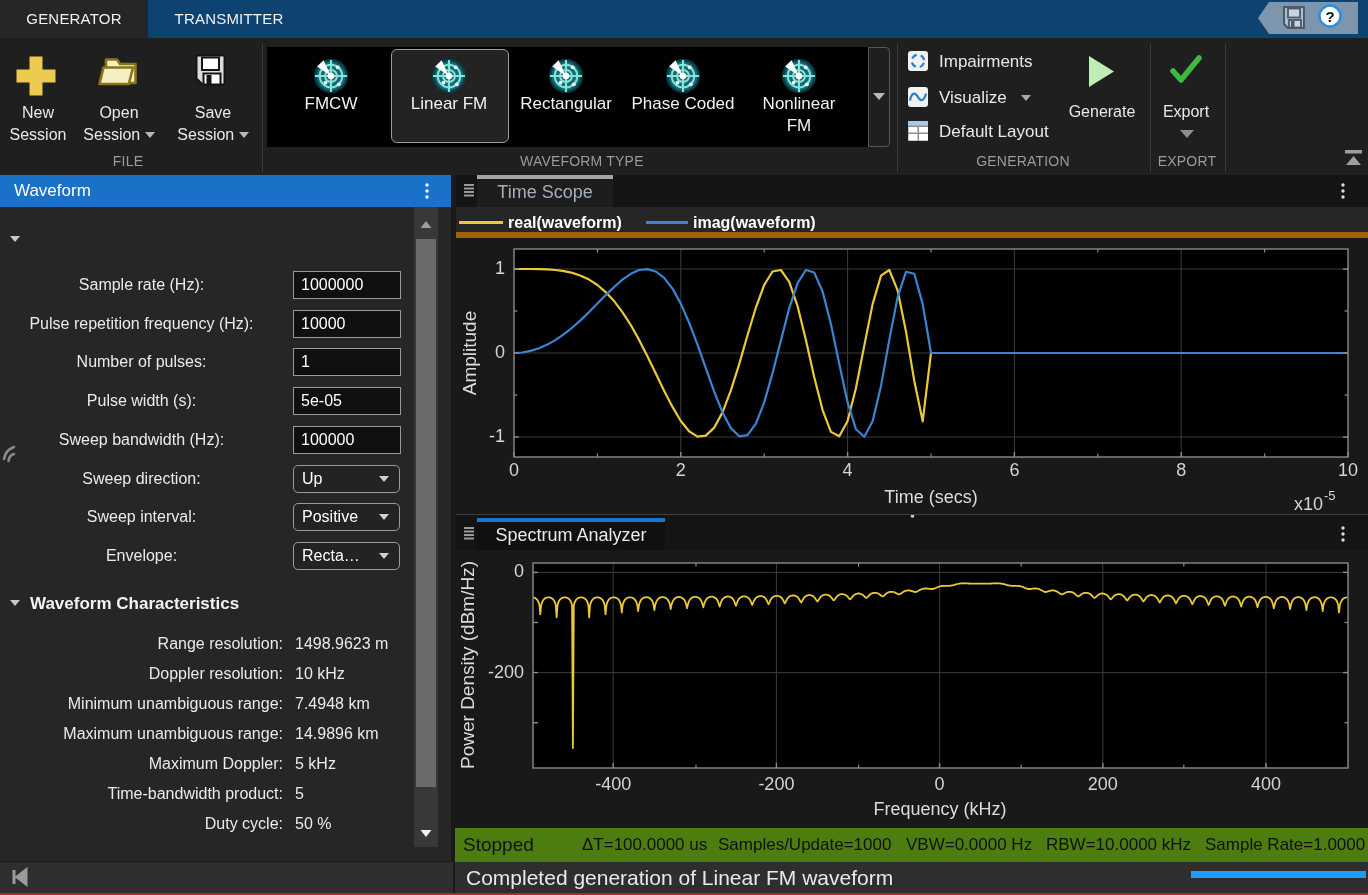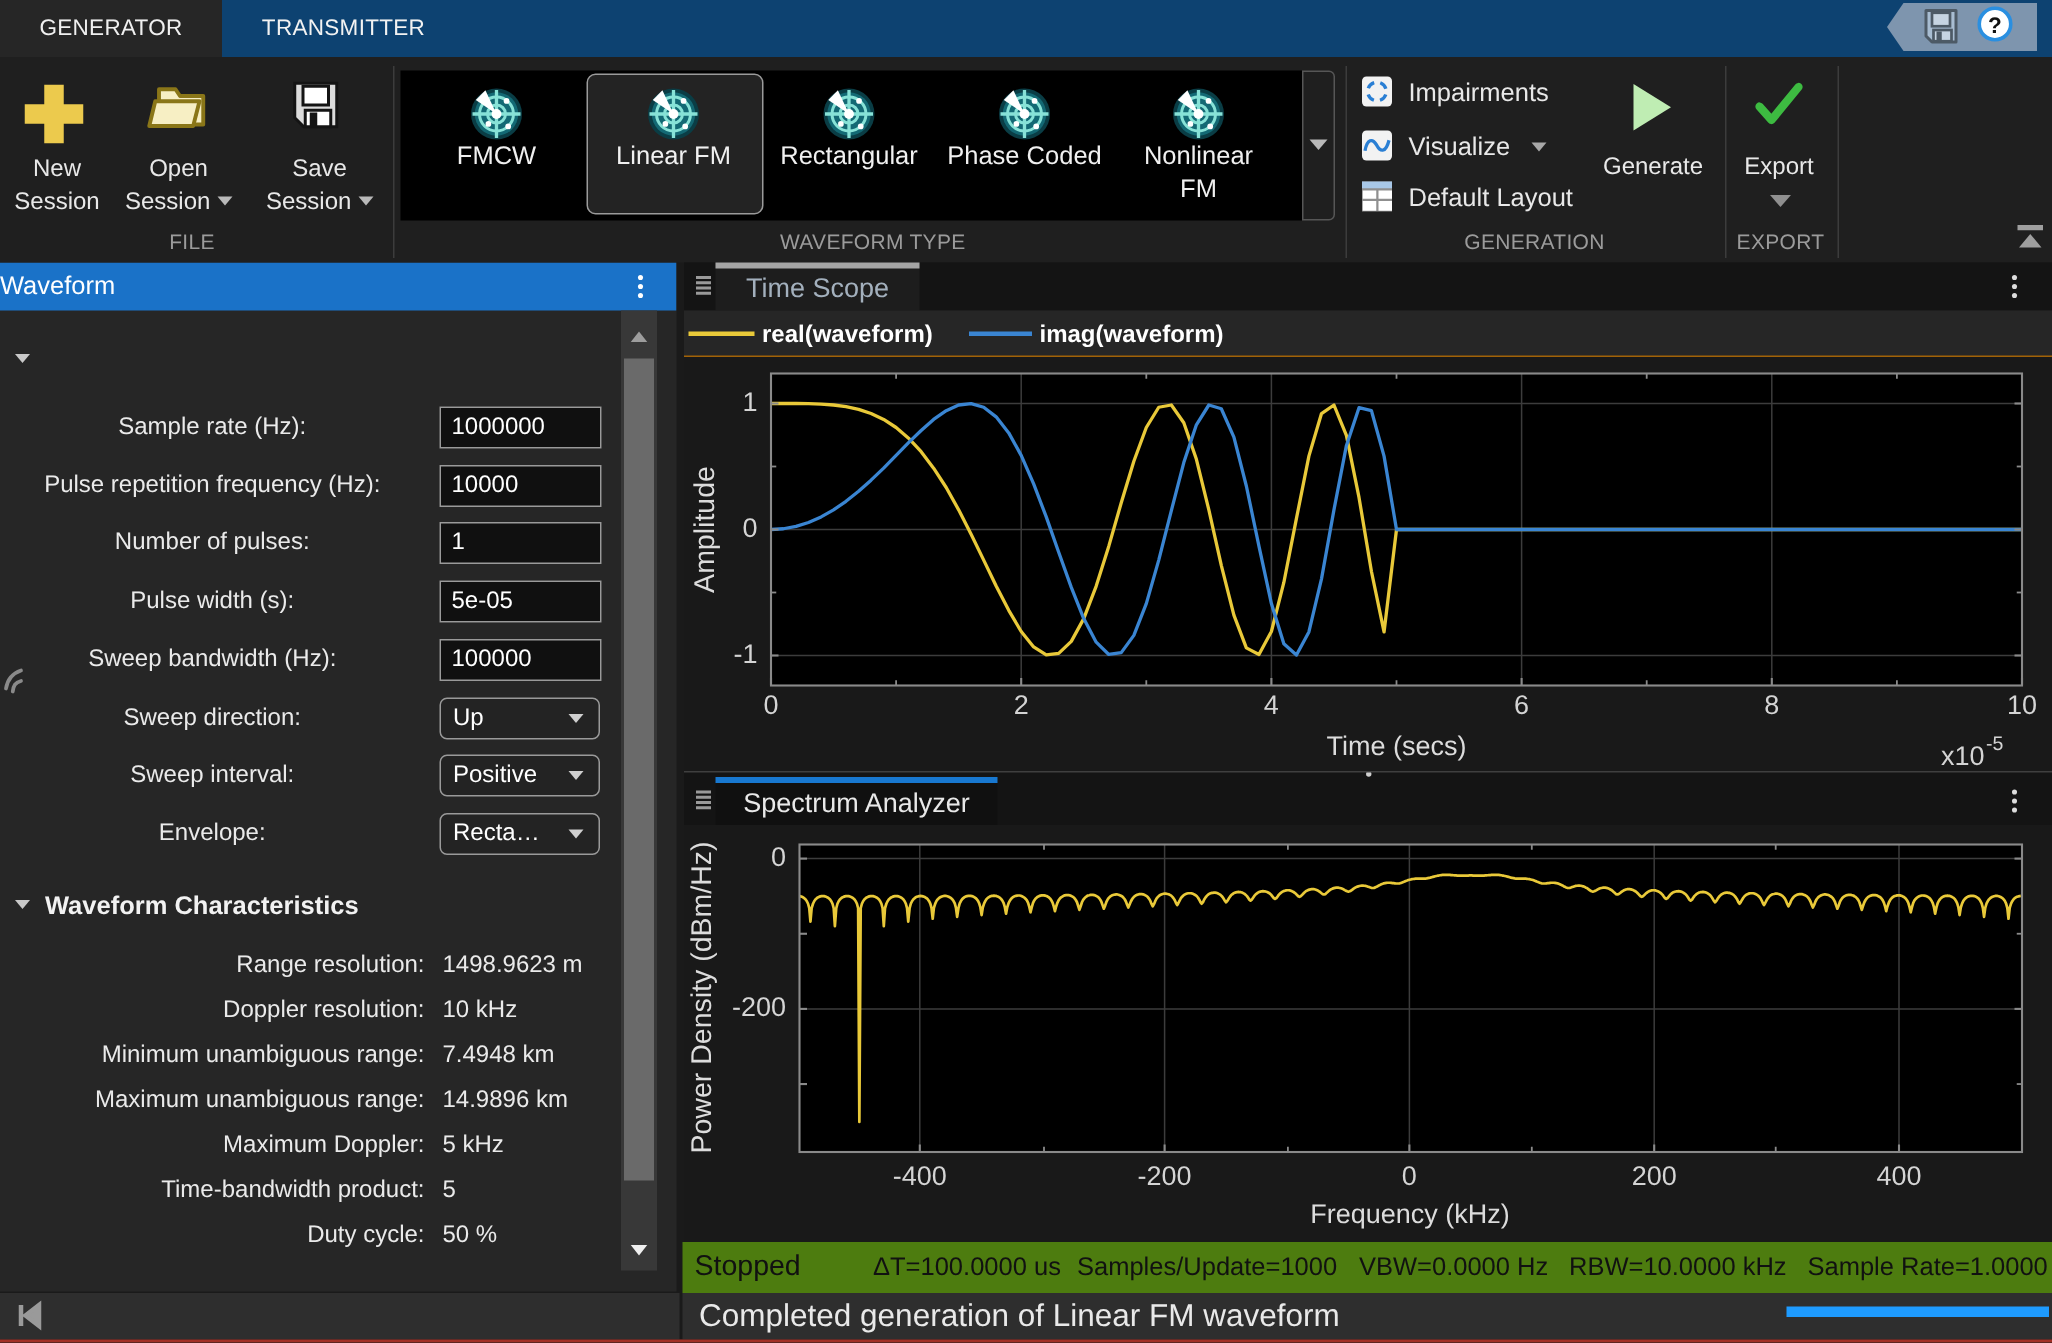--- a/index.html
+++ b/index.html
@@ -20,21 +20,21 @@
 .fl{position:absolute;left:0;width:283px;text-align:center;font-size:16px;color:#eaeaea;height:28px;line-height:28px}
 .fi{position:absolute;left:293px;width:99px;height:26px;background:#101010;border:1px solid #9a9a9a;color:#fff;font-size:16px;line-height:26px;padding-left:7px}
 .fd{position:absolute;left:293px;width:97px;height:26px;background:#232323;border:1px solid #9a9a9a;border-radius:5px;color:#fff;font-size:16px;line-height:26px;padding-left:8px;box-sizing:content-box}
 .fd .dar{position:absolute;right:10px;top:10px;width:0;height:0;border-left:5.5px solid transparent;border-right:5.5px solid transparent;border-top:6.5px solid #cfcfcf}
 .cl{position:absolute;left:0;width:283px;text-align:right;font-size:16px;color:#eaeaea;height:22px;line-height:22px}
 .cv{position:absolute;left:295px;font-size:16px;color:#eaeaea;height:22px;line-height:22px}
 .shead{position:absolute;left:30px;font-size:17px;font-weight:bold;color:#f2f2f2}
 #tscope{left:456px;top:175px;width:912px;height:339px;background:#191919}
 #tshead{position:absolute;left:0;top:0;width:912px;height:32px;background:#141414}
 #tstab{position:absolute;left:21px;top:0;width:136px;height:32px;background:#1d1d1d;border-top:4px solid #a5a5a5;box-sizing:border-box;color:#a3b0bd;font-size:18px;text-align:center;line-height:27px}
-#tslegend{position:absolute;left:0;top:32px;width:912px;height:31px;background:#262626;border-bottom:1px solid #a16207;box-sizing:border-box}
+#tslegend{position:absolute;left:0;top:32px;width:912px;height:31px;background:#262626;border-bottom:6px solid #a16207;box-sizing:border-box}
 #spect{left:456px;top:514px;width:912px;height:338px;background:#191919}
 #sphead{position:absolute;left:0;top:0;width:912px;height:36px;background:#141414}
 #sptab{position:absolute;left:21px;top:4px;width:188px;height:32px;background:#101010;border-top:4px solid #1878d0;box-sizing:border-box;color:#e8e8e8;font-size:18px;text-align:center;line-height:27px}
 #statuslight{left:455px;top:828px;width:913px;height:34px;background:#4d7c0f;color:#111;font-size:17px;overflow:hidden}
 #statuslight span{position:absolute;top:0;height:34px;line-height:34px;white-space:nowrap}
 #statusdark{left:0;top:862px;width:1368px;height:31px;background:#2e2e2e}
 #redline{left:0;top:893px;width:1368px;height:2px;background:#a33026}
 svg{position:absolute;left:0;top:0;overflow:visible}
 .ticktext{font-size:18px;fill:#d4d4d4}
 .axlab{font-size:18px;fill:#dcdcdc}
@@ -158,21 +158,21 @@
     <div class="chkrow" style="top:84px;left:939px">Default Layout</div>
     <div class="btnlab" style="left:1042px;top:64px;width:120px">Generate</div>
     <div class="rdiv" style="left:1150px"></div>
     <div class="btnlab" style="left:1126px;top:64px;width:120px">Export</div>
     <div style="position:absolute;left:1180px;top:92px;width:0;height:0;border-left:7px solid transparent;border-right:7px solid transparent;border-top:8px solid #8f8f8f"></div>
     <div class="rdiv" style="left:1225px"></div>
     <div class="seclab" style="left:963px;width:120px">GENERATION</div>
     <div class="seclab" style="left:1127px;width:120px">EXPORT</div>
   </div>
 <div class="abs" id="leftpanel">
-    <div id="lphead"><span style="margin-left:0">Waveform</span><svg width="14" height="32" style="left:420px">
+    <div id="lphead"><span style="margin-left:14px">Waveform</span><svg width="14" height="32" style="left:420px">
         <circle cx="7" cy="10" r="1.7" fill="#fff"></circle>
         <circle cx="7" cy="16" r="1.7" fill="#fff"></circle>
         <circle cx="7" cy="22" r="1.7" fill="#fff"></circle>
       </svg></div>
     <svg width="30" height="14" style="left:8px;top:57px">
       <polygon points="2,4 12,4 7,10" fill="#c9c9c9"></polygon>
     </svg>
     <div class="fl" style="top:96px">Sample rate (Hz):</div>
     <div class="fi" style="top:96px">1000000</div>
     <div class="fl" style="top:135px">Pulse repetition frequency (Hz):</div>

